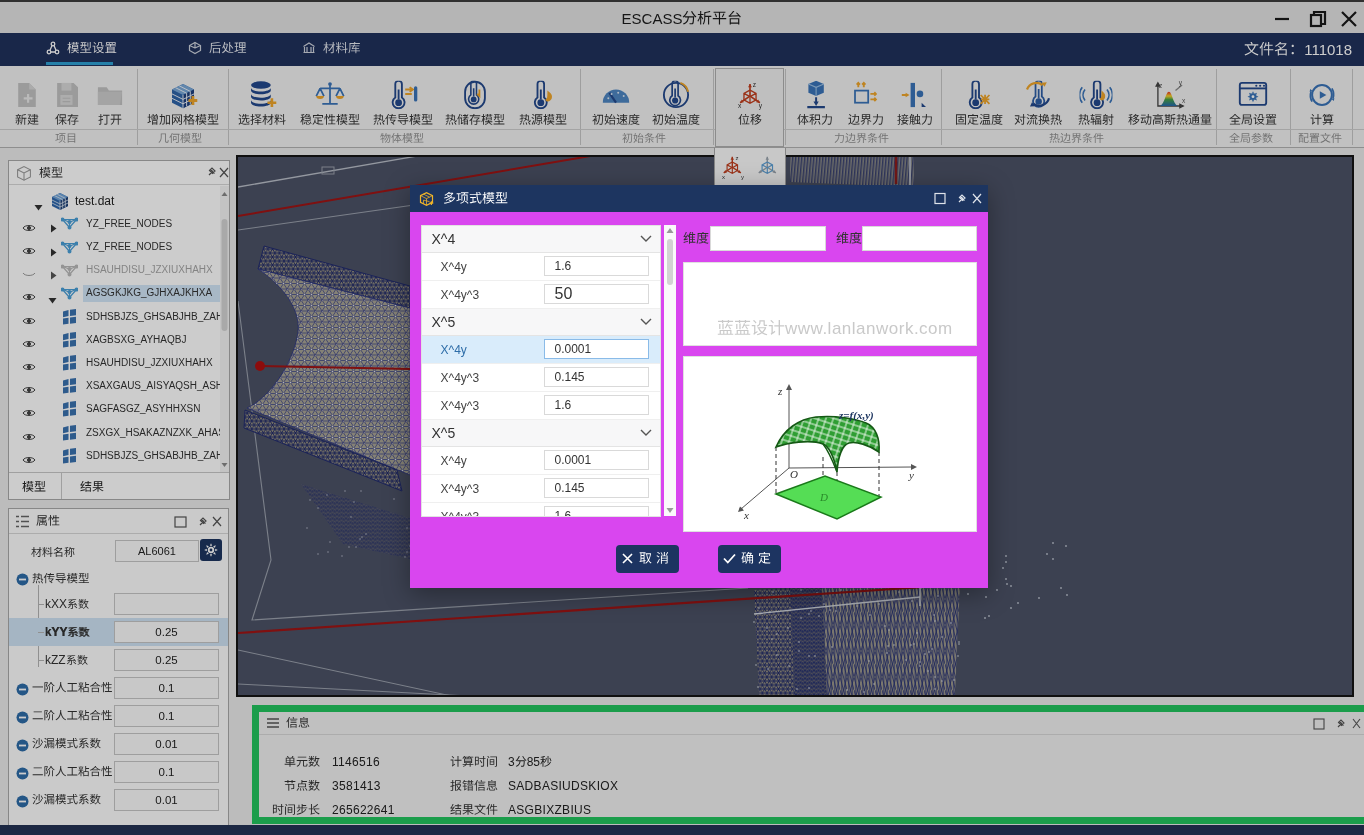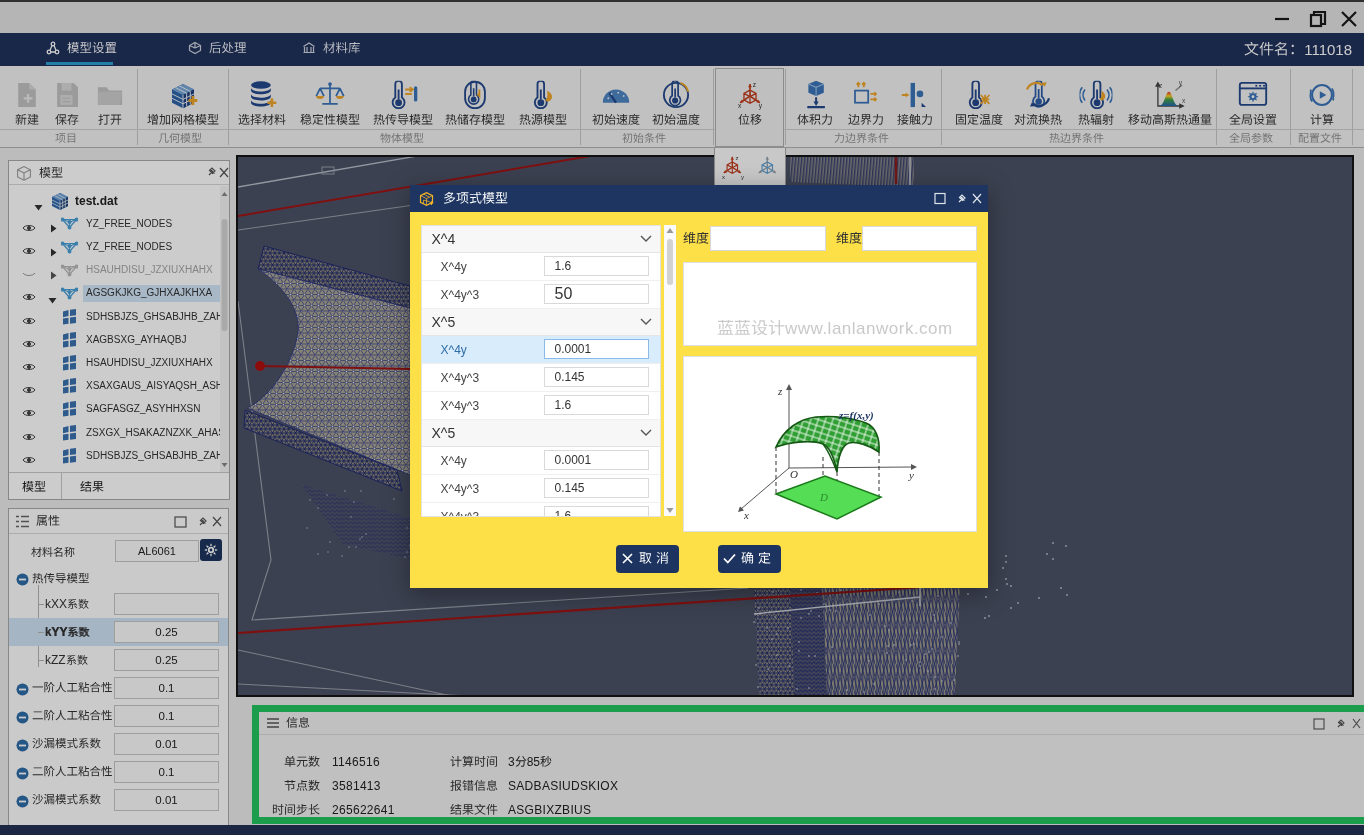--- a/index.html
+++ b/index.html
@@ -1,20 +1,26 @@
 <!DOCTYPE html>
 <html><head><meta charset="utf-8"><style>
 *{margin:0;padding:0;box-sizing:border-box}
 html,body{width:1364px;height:835px;overflow:hidden}
 body{font-family:"Liberation Sans",sans-serif;background:#ececec;position:relative}
 .ab{position:absolute}
 .fx{display:flex;align-items:center}
 svg{display:inline-block}
 </style></head><body>
 <div class="ab" style="left:0;top:0;width:1364px;height:33px;background:#e3e3e3;border-top:2px solid #3c3c3c">
+    <div class="ab fx" style="left:0;top:2px;width:1364px;height:29px;justify-content:center;font-size:15px;color:#1c1c1c">ESCASS<svg style="" width="60.0" height="15" viewBox="0 -820 4000 1000" fill="#1c1c1c">
+        <use href="#u5206" x="0"></use>
+        <use href="#u6790" x="1000"></use>
+        <use href="#u5e73" x="2000"></use>
+        <use href="#u53f0" x="3000"></use>
+      </svg></div>
     <svg class="ab" style="left:1268px;top:6px" width="92" height="22" viewBox="0 0 92 22">
       <g stroke="#1a1a1a" stroke-width="2.2" fill="none">
         <line x1="7" y1="11" x2="21" y2="11"></line>
         <path d="M46 7V4h11v12h-3" fill="none"></path>
         <rect x="43" y="7" width="10" height="11" fill="#e3e3e3"></rect>
         <path d="M74 4 88 18M88 4 74 18"></path>
       </g>
     </svg>
   </div>
 <div class="ab" style="left:0;top:33px;width:1364px;height:33px;background:#20315c">
@@ -582,21 +588,21 @@
         <path d="M0.5 1 8.5 1 4.5 6.5Z" fill="#333"></path>
       </svg></div>
     <div class="ab" style="left:41px;top:29.6px"><svg width="20.0" height="20.0" viewBox="0 0 20 20">
         <path d="M2 6 10 2l8 4v9l-8 4-8-4Z" fill="#2e66ac"></path>
         <path d="M2 6 10 10l8-4-8-4Z" fill="#6fa3d8"></path>
         <path d="M10 10l8-4v9l-8 4Z" fill="#1d4076"></path>
         <g stroke="#dfe8f2" stroke-width="0.8" fill="none">
           <path d="M4.7 4.7 12.7 8.7M7.3 3.3 15.3 7.3M2 9l8 4 8-4M2 12l8 4 8-4M10 10v9M12.7 8.7v9M15.3 7.3v9"></path>
         </g>
       </svg></div>
-    <div class="ab" style="left:66px;top:32.6px;font-size:12px;font-weight:bold;color:#222;line-height:14px">test.dat</div>
+    <div class="ab" style="left:66px;top:32.6px;font-size:12px;font-weight:normal;color:#222;line-height:14px">test.dat</div>
     <div class="ab" style="left:13px;top:57.800000000000004px"><svg width="14" height="10" viewBox="0 0 14 10" fill="none" stroke="#444" stroke-width="1">
         <path d="M1 5C3 1.7 11 1.7 13 5 11 8.3 3 8.3 1 5Z"></path>
         <circle cx="7" cy="5" r="1.6" fill="#444"></circle>
       </svg></div>
     <div class="ab" style="left:41px;top:58.300000000000004px"><svg width="7" height="9" viewBox="0 0 7 9">
         <path d="M1 0.5 6.5 4.5 1 8.5Z" fill="#333"></path>
       </svg></div>
     <div class="ab" style="left:52px;top:55.300000000000004px"><svg width="17" height="15" viewBox="0 0 17 15" fill="none" stroke="#4a9fd8" stroke-width="1.2">
         <path d="M1.5 3.5h14l-7 8Z"></path>
         <path d="M1.5 3.5 8.5 6l7-2.5M8.5 6v5.5"></path>
@@ -1204,21 +1210,21 @@
         <use href="#u5206" x="0"></use>
       </svg>
       <span>85</span>
       <svg style="" width="12.0" height="12" viewBox="0 -820 1000 1000" fill="#222">
         <use href="#u79d2" x="0"></use>
       </svg>
     </div>
   </div>
 <div class="ab" style="left:0;top:825px;width:1364px;height:10px;background:#233254"></div>
 <div class="ab" style="left:0;top:0;width:1364px;height:835px;background:rgba(0,0,0,0.2)"></div>
-<div class="ab" style="left:410px;top:185px;width:578px;height:403px;background:#fde047;box-shadow:0 6px 24px rgba(0,0,0,0.35)">
+<div class="ab" style="left:410px;top:185px;width:578px;height:403px;background:#d946ef;box-shadow:0 6px 24px rgba(0,0,0,0.35)">
     <div class="ab fx" style="left:0;top:0;width:578px;height:27px;background:#1d3560">
       <span style="width:9px"></span>
       <svg width="15" height="16" viewBox="0 0 20 21" fill="none" stroke="#f0b429" stroke-width="1.6">
         <path d="M2 6 10 2l8 4v9l-8 4-8-4Z"></path>
         <path d="M2 6l8 4 8-4M10 10v9M6 4l8 4M6 17v-5l8 2" stroke-width="1"></path>
         <path d="M14 16h5M16.5 13.5v5" stroke-width="1.6"></path>
       </svg>
       <span style="width:9px"></span>
       <svg style="" width="65.0" height="13" viewBox="0 -820 5000 1000" fill="#fff">
         <use href="#u591a" x="0"></use>

